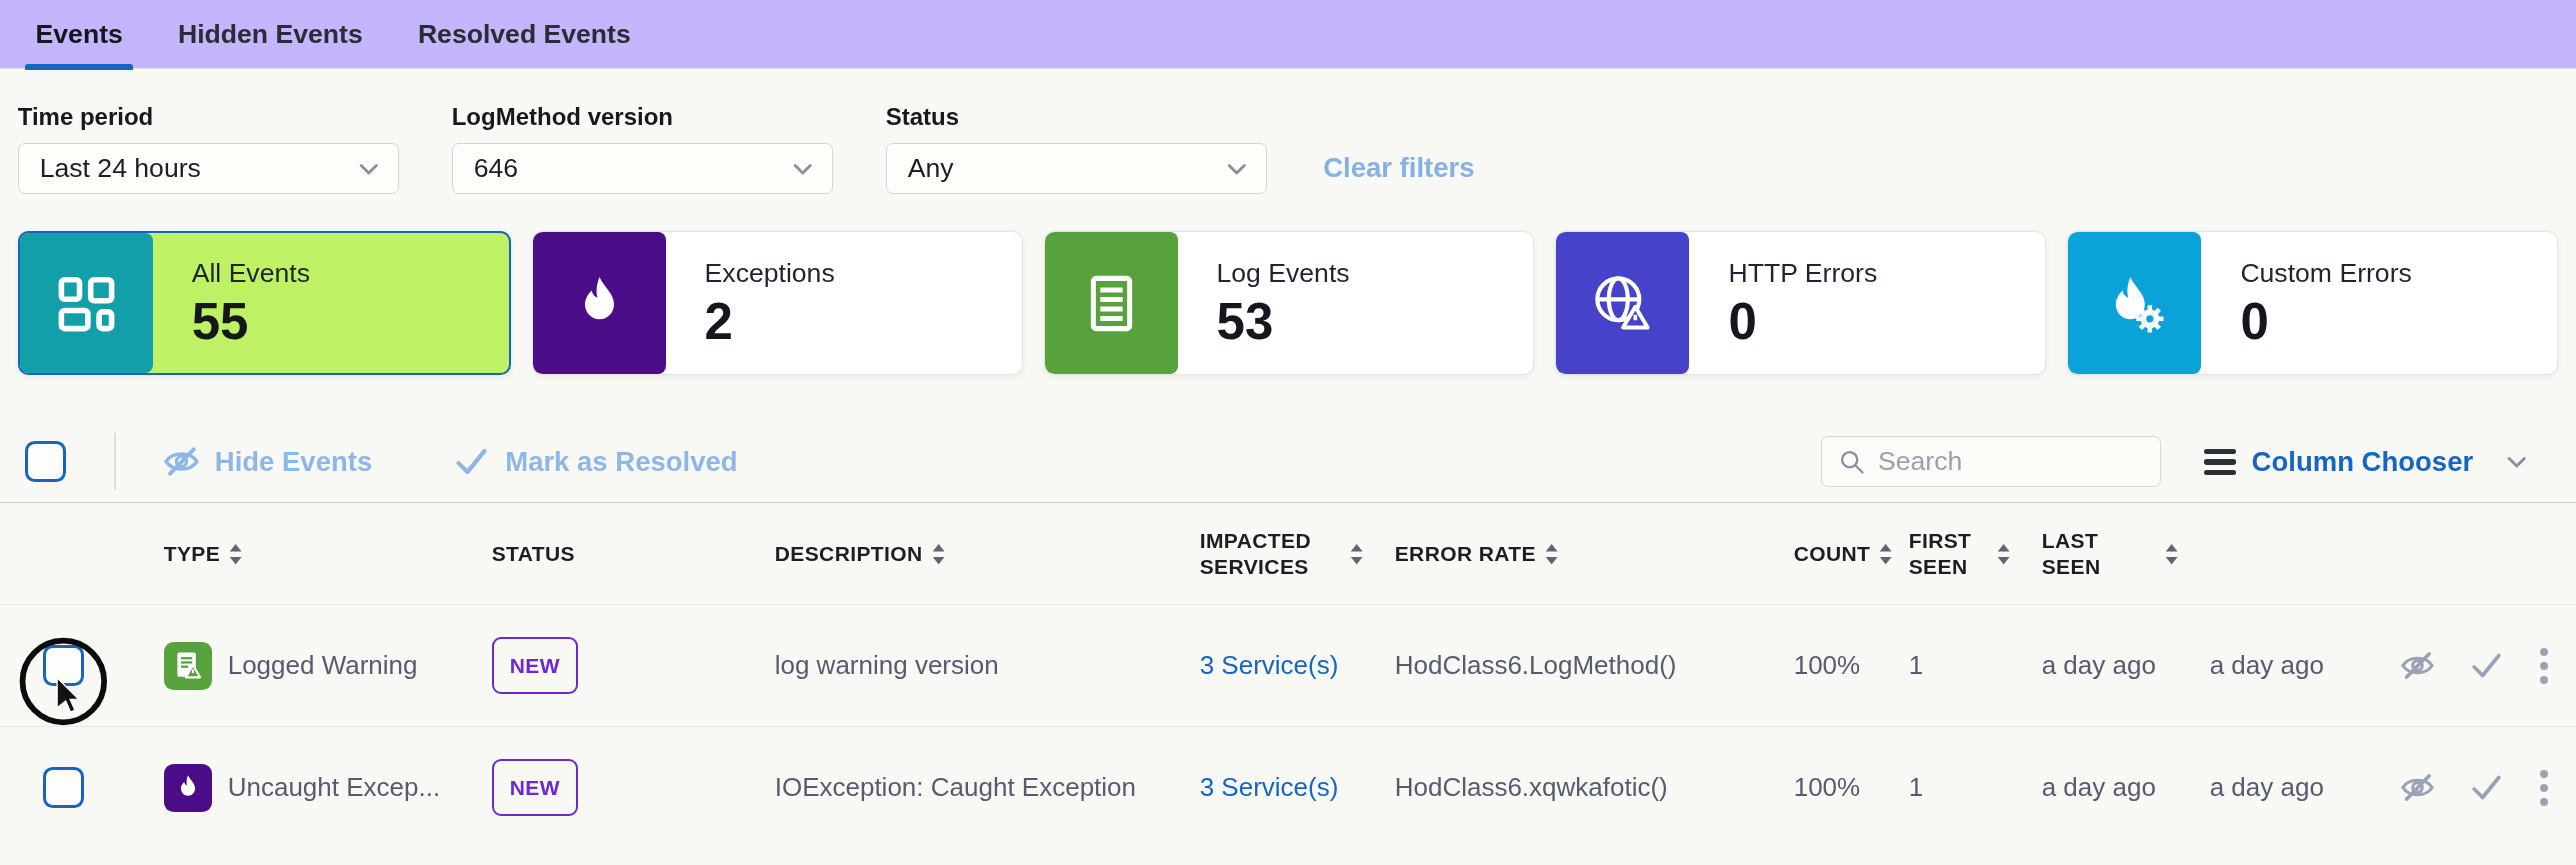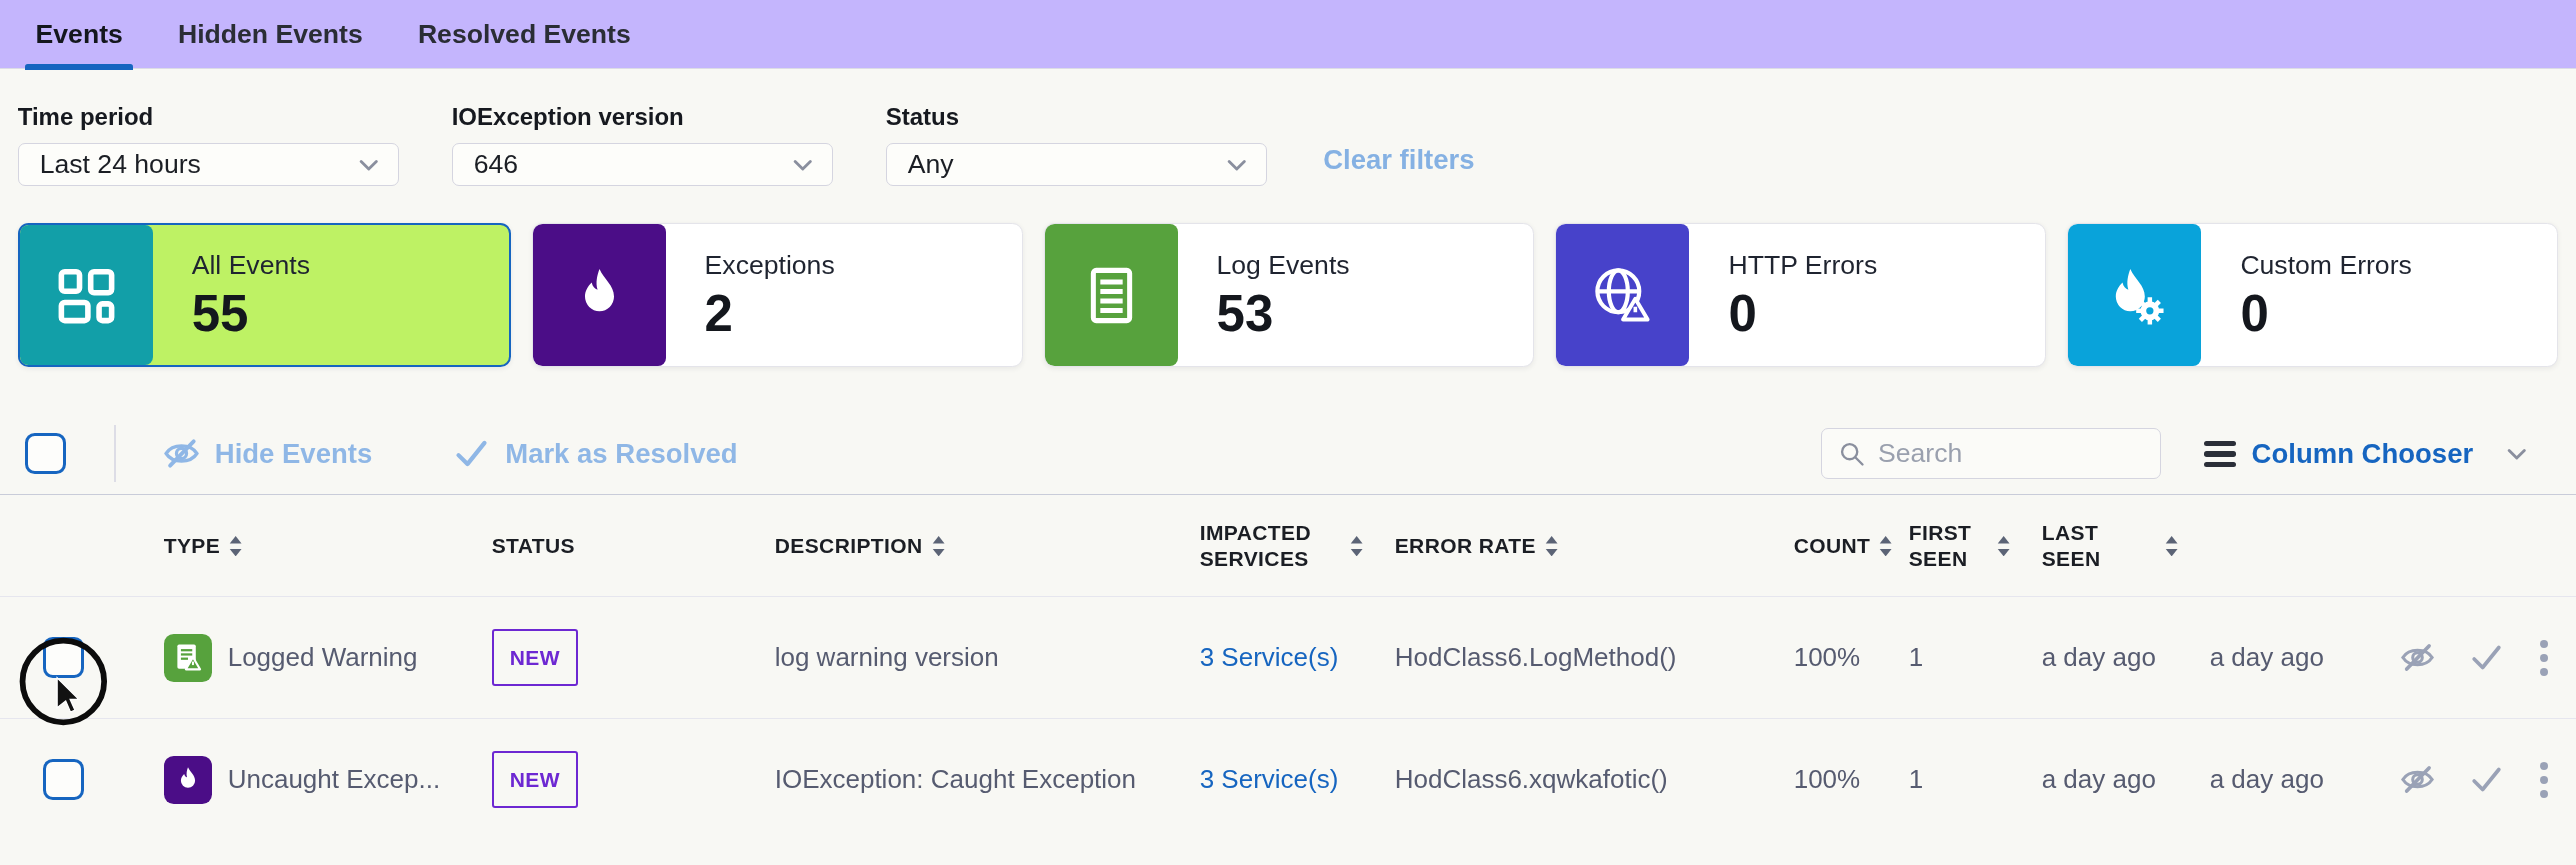--- a/index.html
+++ b/index.html
@@ -43,21 +43,21 @@
   
   .filters {
     display: flex;
     align-items: flex-end;
     gap: 53px;
     padding: 34px 17.7px 0 17.7px;
   }
   .filter-group { display: flex; flex-direction: column; gap: 12.4px; }
   .filter-label { font-size: 24px; font-weight: 700; color: #16191f; }
   .select {
-    width: 381px; height: 43px;
+    width: 381px; height: 51px;
     background: #fdfdfa;
     border: 1.8px solid #d5d5e0;
     border-radius: 7px;
     display: flex;
     align-items: center;
     justify-content: space-between;
     padding: 0 19.5px 0 21px;
     font-size: 26.6px;
     color: #1b1e24;
     cursor: pointer;
@@ -215,21 +215,21 @@
     align-items: center;
     justify-content: center;
   }
   .type-icon svg { width: 34px; height: 34px; }
   .badge {
     border: 2.2px solid #6d28d2;
     color: #6d28d2;
     font-size: 21px;
     font-weight: 700;
     letter-spacing: 0.4px;
-    border-radius: 3px;
+    border-radius: 9px;
     padding: 16px 16px;
     line-height: 1;
   }
   .link { color: #1665c0; cursor: pointer; }
   .actions { gap: 32px; padding-left: 43px; }
   .actions svg { width: 37px; height: 37px; cursor: pointer; }
   .kebab { display: flex; flex-direction: column; gap: 6.2px; cursor: pointer; padding: 3.5px; }
   .kebab i { width: 8px; height: 8px; border-radius: 50%; background: #9aa2b6; }
   
   .cursor-overlay {
@@ -259,21 +259,21 @@
   <div class="filter-group">
     <div class="filter-label">Time period</div>
     <div class="select">
       <span>Last 24 hours</span>
       <svg class="chev" viewBox="0 0 18 11">
           <polyline points="2,2 9,9 16,2"></polyline>
         </svg>
     </div>
   </div>
   <div class="filter-group">
-    <div class="filter-label">IOException version</div>
+    <div class="filter-label">LogMethod version</div>
     <div class="select">
       <span>646</span>
       <svg class="chev" viewBox="0 0 18 11">
           <polyline points="2,2 9,9 16,2"></polyline>
         </svg>
     </div>
   </div>
   <div class="filter-group">
     <div class="filter-label">Status</div>
     <div class="select">

